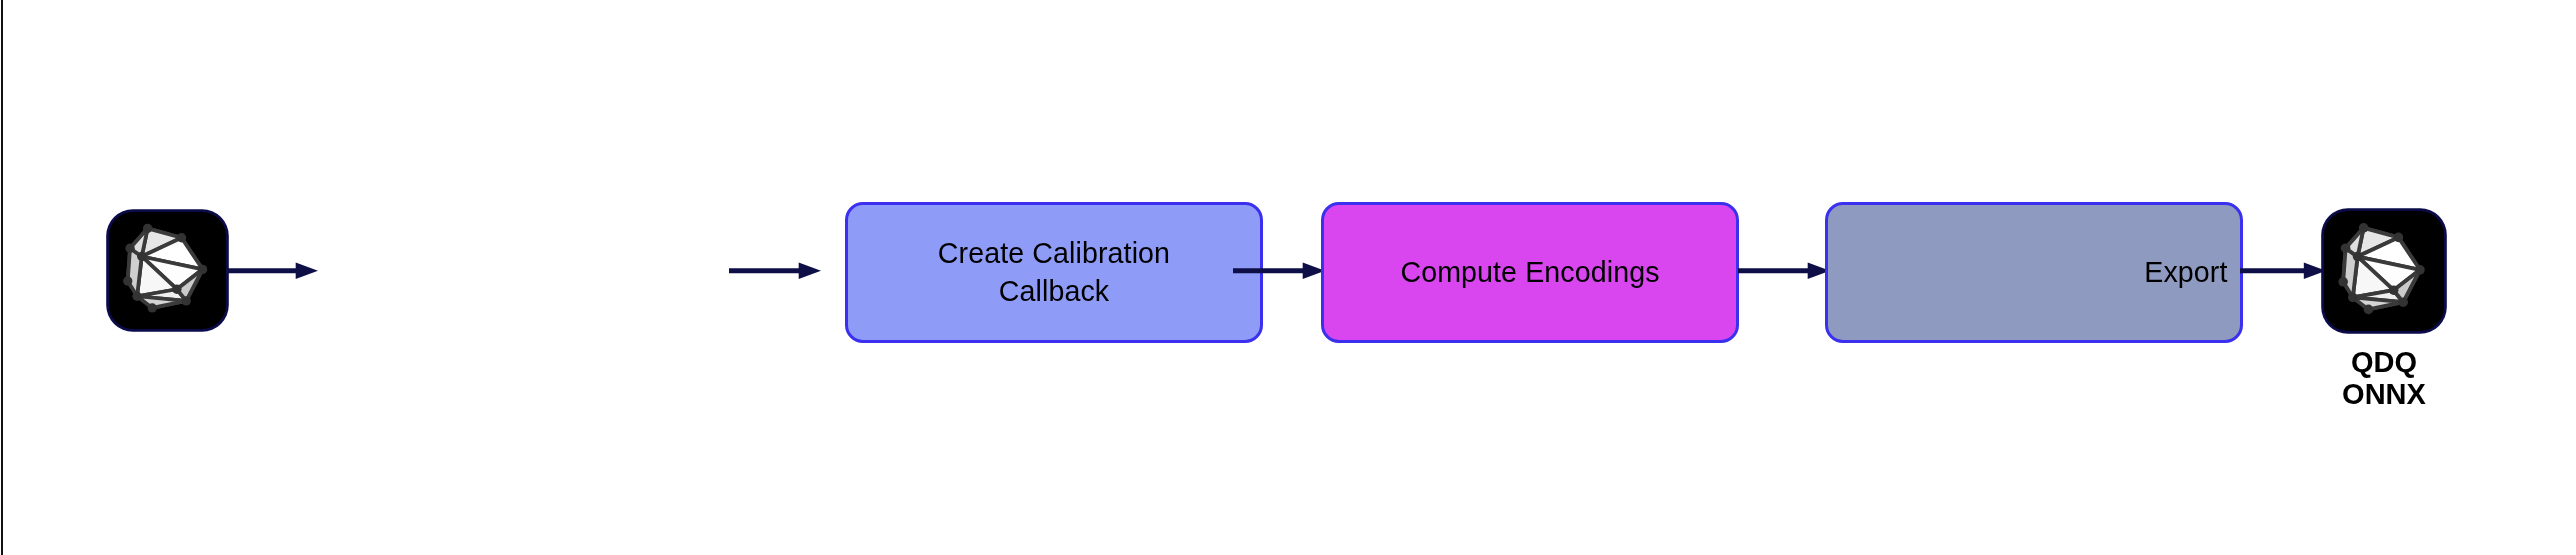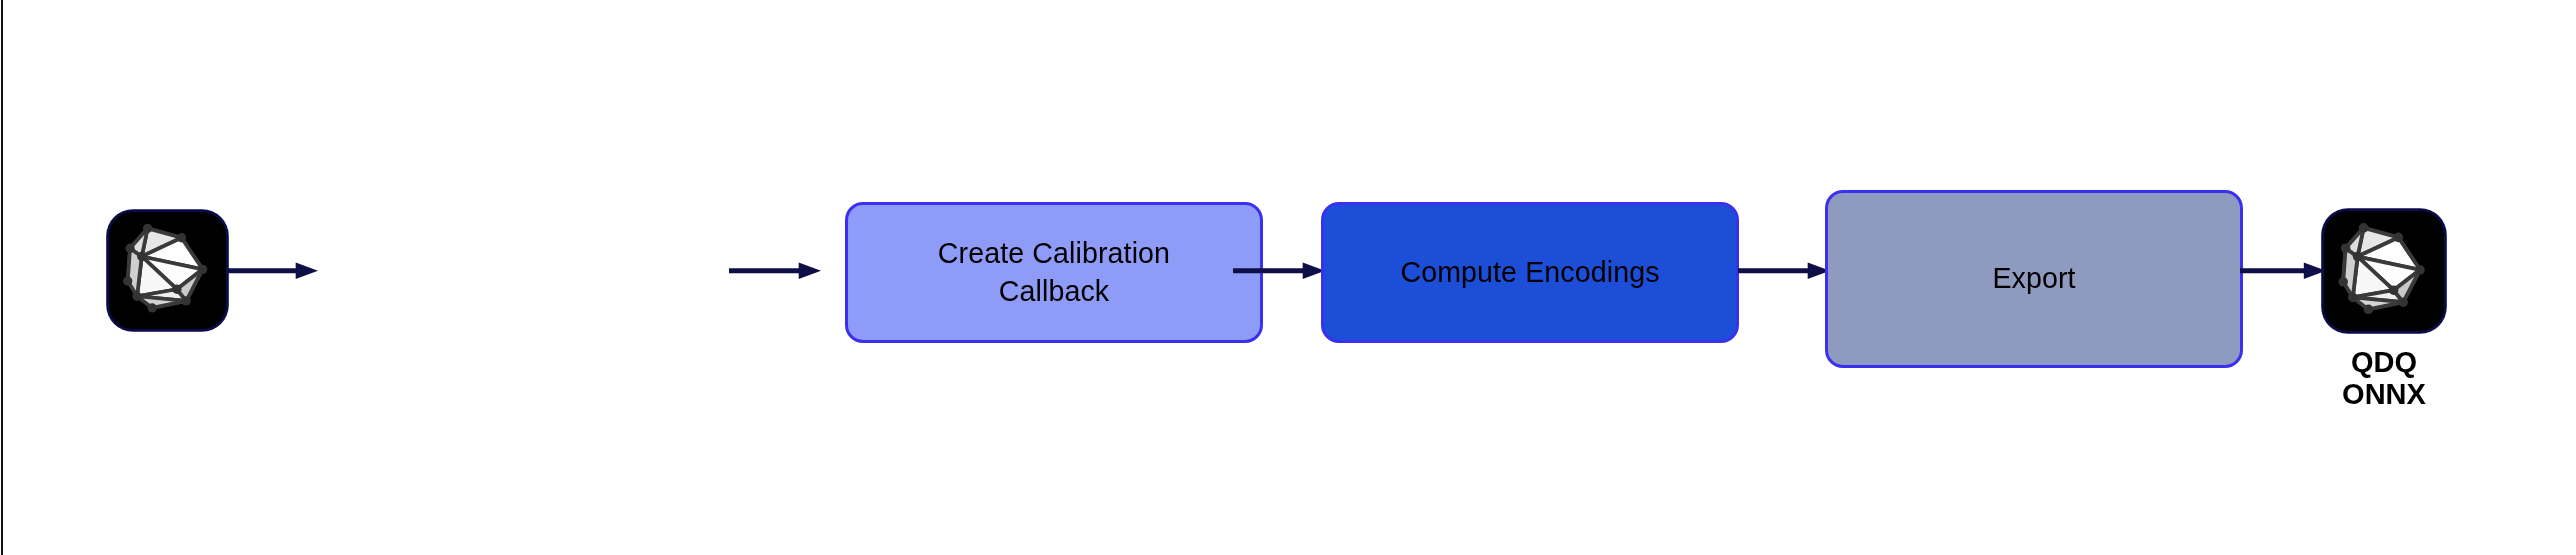--- a/index.html
+++ b/index.html
@@ -140,32 +140,32 @@
 Callback</span>
     </div>
 
     <div class="arrow" id="arrow-3" style="left:1233px; top:261px; width:92px;">
       <svg viewBox="0 0 132 28" preserveAspectRatio="none">
         <line x1="0" y1="14" x2="104" y2="14" stroke="#0d0f46" stroke-width="7"></line>
         <polygon points="100,2 132,14 100,26" fill="#0d0f46"></polygon>
       </svg>
     </div>
 
-    <div class="node" id="node-2" style="left:1321px; top:202px; width:418px; height:141px; background:#1d4ed8;">
+    <div class="node" id="node-2" style="left:1321px; top:202px; width:418px; height:141px; background:#d946ef;">
       <span class="node-label">Compute Encodings</span>
     </div>
 
     <div class="arrow" id="arrow-4" style="left:1738px; top:261px; width:92px;">
       <svg viewBox="0 0 132 28" preserveAspectRatio="none">
         <line x1="0" y1="14" x2="104" y2="14" stroke="#0d0f46" stroke-width="7"></line>
         <polygon points="100,2 132,14 100,26" fill="#0d0f46"></polygon>
       </svg>
     </div>
 
-    <div class="node" id="node-3" style="left:1825px; top:190px; width:418px; height:178px; background:#8f9ac1;">
+    <div class="node" id="node-3" style="left:1825px; top:202px; width:418px; height:141px; background:#8f9ac1;justify-content:flex-end;">
       <span class="node-label">Export</span>
     </div>
 
     <div class="arrow" id="arrow-5" style="left:2240px; top:261px; width:86px;">
       <svg viewBox="0 0 124 28" preserveAspectRatio="none">
         <line x1="0" y1="14" x2="96" y2="14" stroke="#0d0f46" stroke-width="7"></line>
         <polygon points="92,2 124,14 92,26" fill="#0d0f46"></polygon>
       </svg>
     </div>
 

